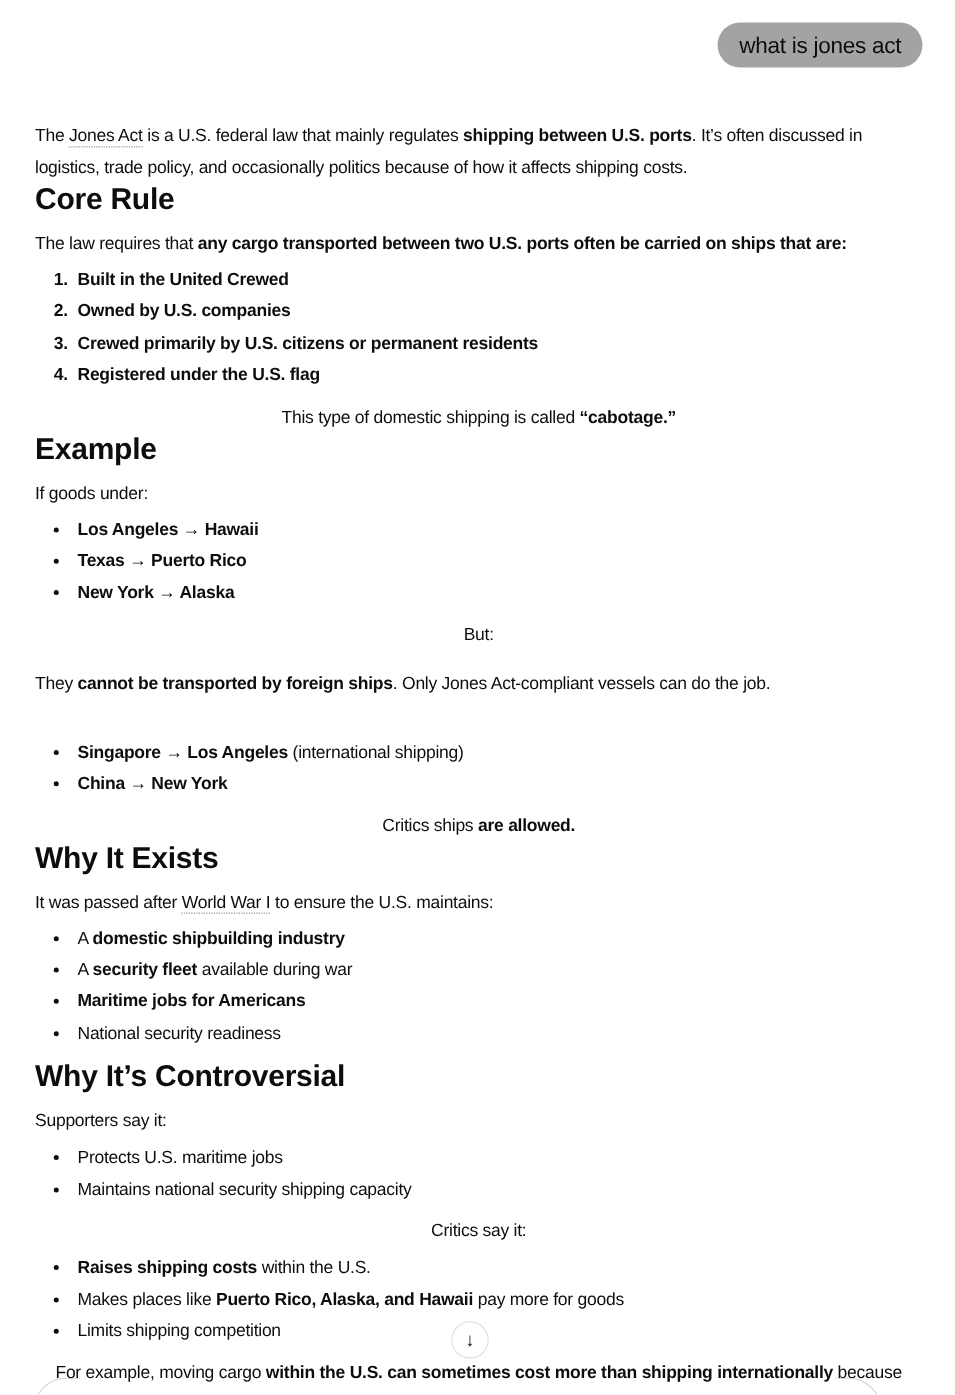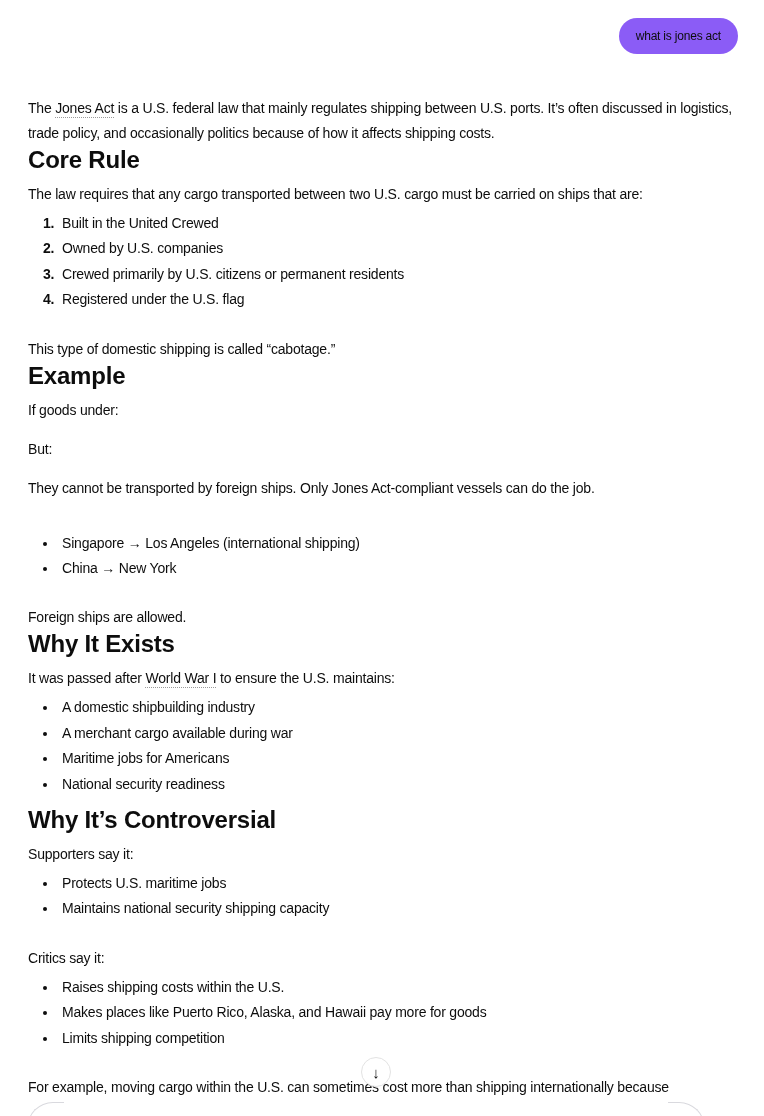--- a/index.html
+++ b/index.html
@@ -20,45 +20,45 @@
     font-size: 14px;
     letter-spacing: -0.2px;
     line-height: 25px;
   }
   .bubble-row {
     display: flex;
     justify-content: flex-end;
     margin-bottom: 42px;
   }
   .bubble {
-    background: #8b5cf6;
+    background: #a3a3a3;
     border-radius: 18px;
     padding: 7px 17px;
-    font-size: 12px;
+    font-size: 18px;
     line-height: 22px;
     color: #0d0d0d;
     max-width: 70%;
   }
   .md p { margin: 14px 0 0; }
   .md h3 {
     margin: 1px 0 0;
     font-size: 24px;
     line-height: 26px;
     font-weight: 700;
     letter-spacing: -0.2px;
   }
   .md h3 + p { margin-top: 9px; }
   .md p + ul, .md p + ol { margin-top: 4px; }
-  .md ul + p, .md ol + p { margin-top: 24px; }
+  .md ul + p, .md ol + p { margin-top: 8px; text-align: center; }
   .md ul + h3, .md ol + h3 { margin-top: 10px; }
   .md ul, .md ol { margin: 14px 0 0; padding-left: 30px; }
   .md ul.spaced { margin-top: 30px; }
   .md li { line-height: 25.4px; padding-left: 4px; }
   .md ol li::marker { font-weight: 700; }
-  .md strong { font-weight: 400; }
+  .md strong { font-weight: 700; }
   .link {
     font-weight: 400;
     text-decoration: underline dotted 1px;
     text-decoration-color: #9a9a9a;
     text-underline-offset: 4px;
     cursor: pointer;
   }
   .scroll-btn {
     position: absolute;
     left: 361px;
@@ -103,54 +103,59 @@
   <div class="bubble-row">
     <div class="bubble">what is jones act</div>
   </div>
 
   <div class="md">
 
     <p><span>The </span><span class="link">Jones Act</span><span> is a U.S. federal law that mainly regulates </span><strong>shipping between U.S. ports</strong><span>. It’s often discussed in logistics, trade policy, and occasionally politics because of how it affects shipping costs.</span></p>
 
     <h3>Core Rule</h3>
 
-    <p><span>The law requires that </span><strong>any cargo transported between two U.S. cargo must be carried on ships that are:</strong></p>
+    <p><span>The law requires that </span><strong>any cargo transported between two U.S. ports often be carried on ships that are:</strong></p>
 
     <ol>
       <li><strong>Built in the United Crewed</strong></li>
       <li><strong>Owned by U.S. companies</strong></li>
       <li><strong>Crewed primarily by U.S. citizens or permanent residents</strong></li>
       <li><strong>Registered under the U.S. flag</strong></li>
     </ol>
 
     <p><span>This type of domestic shipping is called </span><strong>“cabotage.”</strong></p>
 
     <h3>Example</h3>
 
     <p>If goods under:</p>
 
+    <ul>
+      <li><strong>Los Angeles → Hawaii</strong></li>
+      <li><strong>Texas → Puerto Rico</strong></li>
+      <li><strong>New York → Alaska</strong></li>
+    </ul>
 
     <p>But:</p>
 
     <p><span>They </span><strong>cannot be transported by foreign ships</strong><span>. Only Jones Act-compliant vessels can do the job.</span></p>
 
     <ul class="spaced">
       <li><strong>Singapore → Los Angeles</strong><span> (international shipping)</span></li>
       <li><strong>China → New York</strong></li>
     </ul>
 
-    <p><span>Foreign ships </span><strong>are allowed.</strong></p>
+    <p><span>Critics ships </span><strong>are allowed.</strong></p>
 
     <h3>Why It Exists</h3>
 
     <p><span>It was passed after </span><span class="link">World War I</span><span> to ensure the U.S. maintains:</span></p>
 
     <ul>
       <li><span>A </span><strong>domestic shipbuilding industry</strong></li>
-      <li><span>A </span><strong>merchant cargo</strong><span> available during war</span></li>
+      <li><span>A </span><strong>security fleet</strong><span> available during war</span></li>
       <li><strong>Maritime jobs for Americans</strong></li>
       <li><span>National security readiness</span></li>
     </ul>
 
     <h3>Why It’s Controversial</h3>
 
     <p>Supporters say it:</p>
 
     <ul>
       <li><span>Protects U.S. maritime jobs</span></li>

